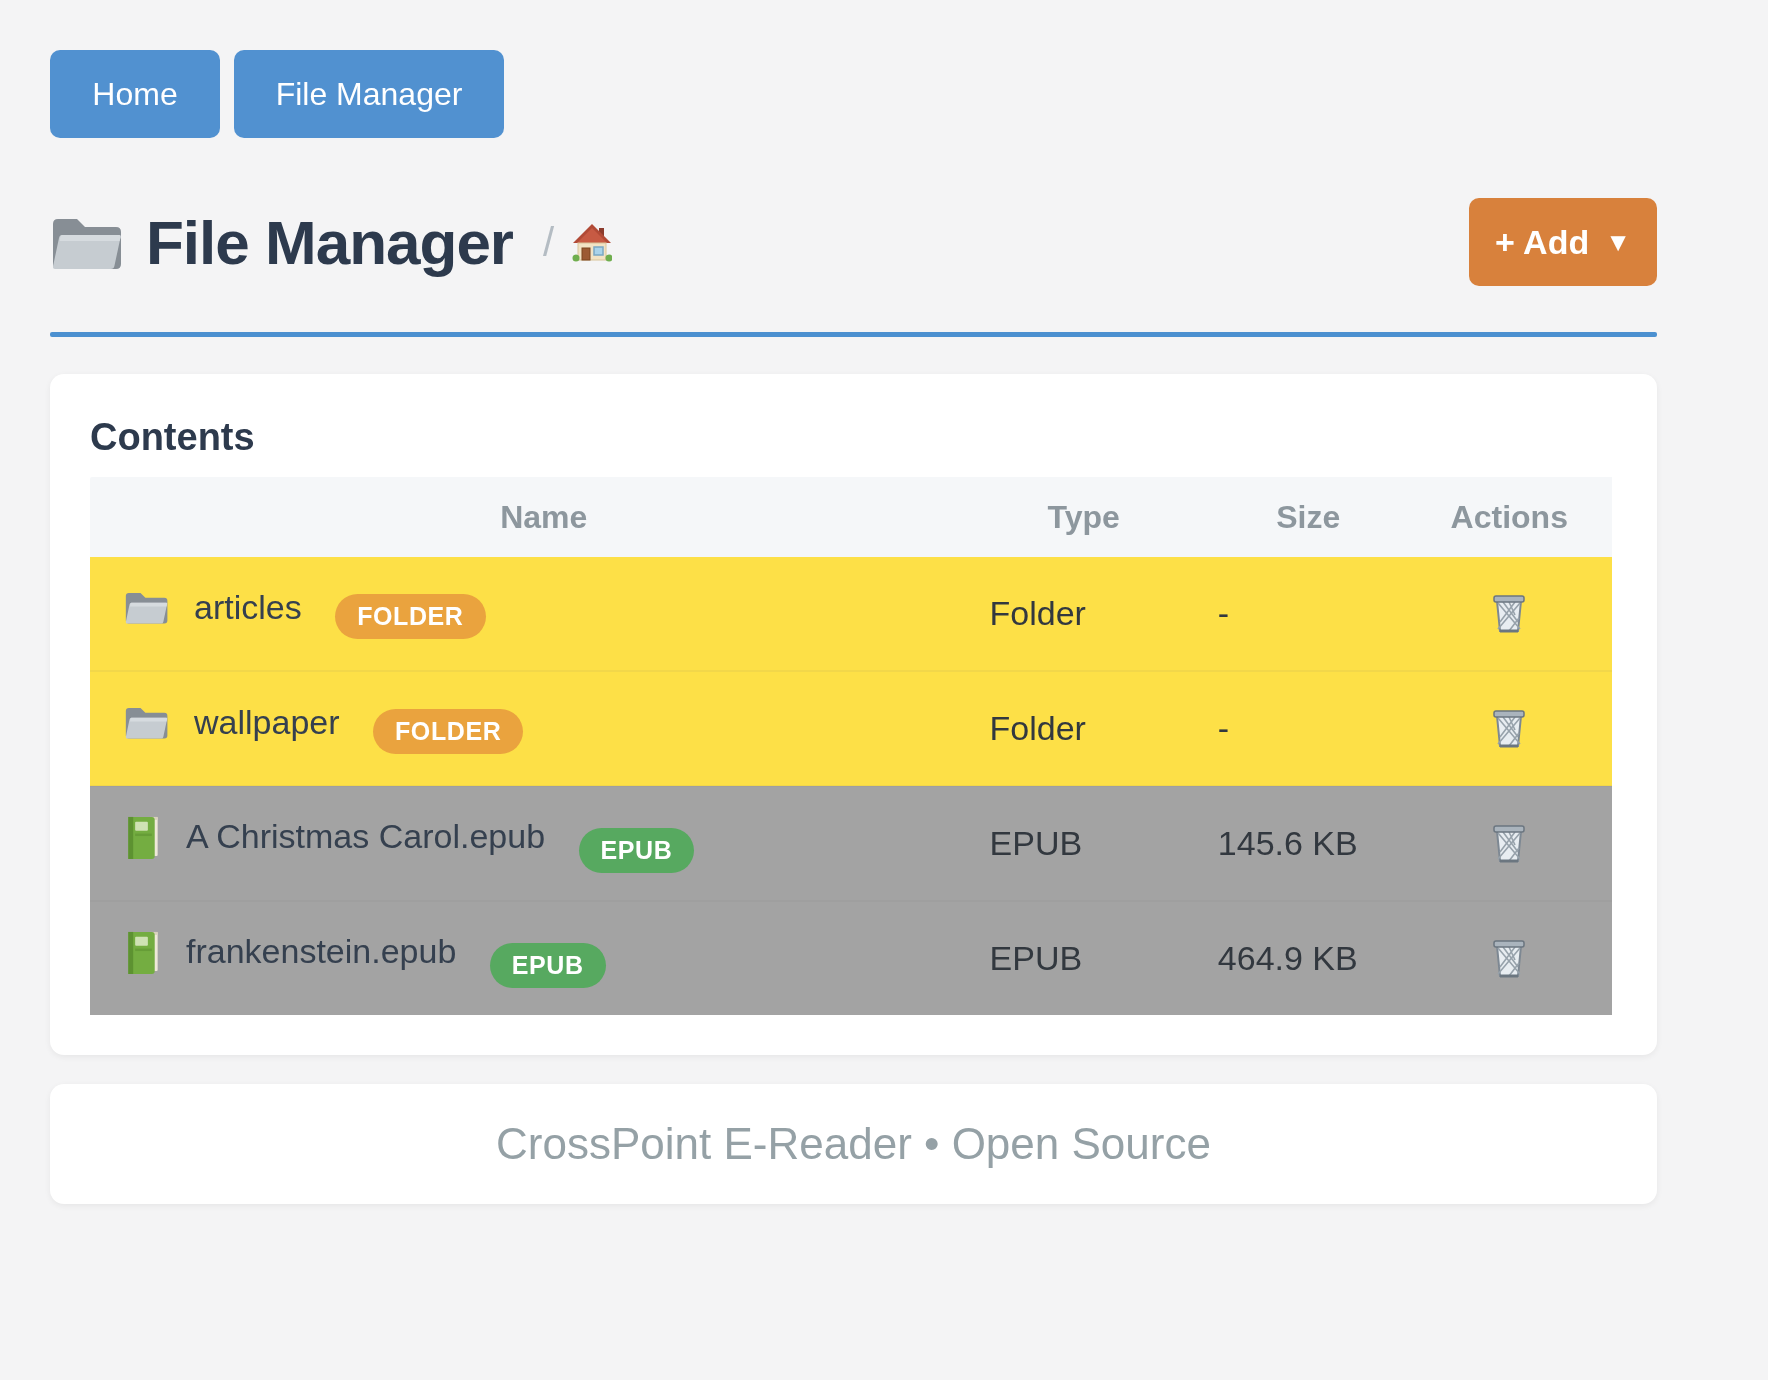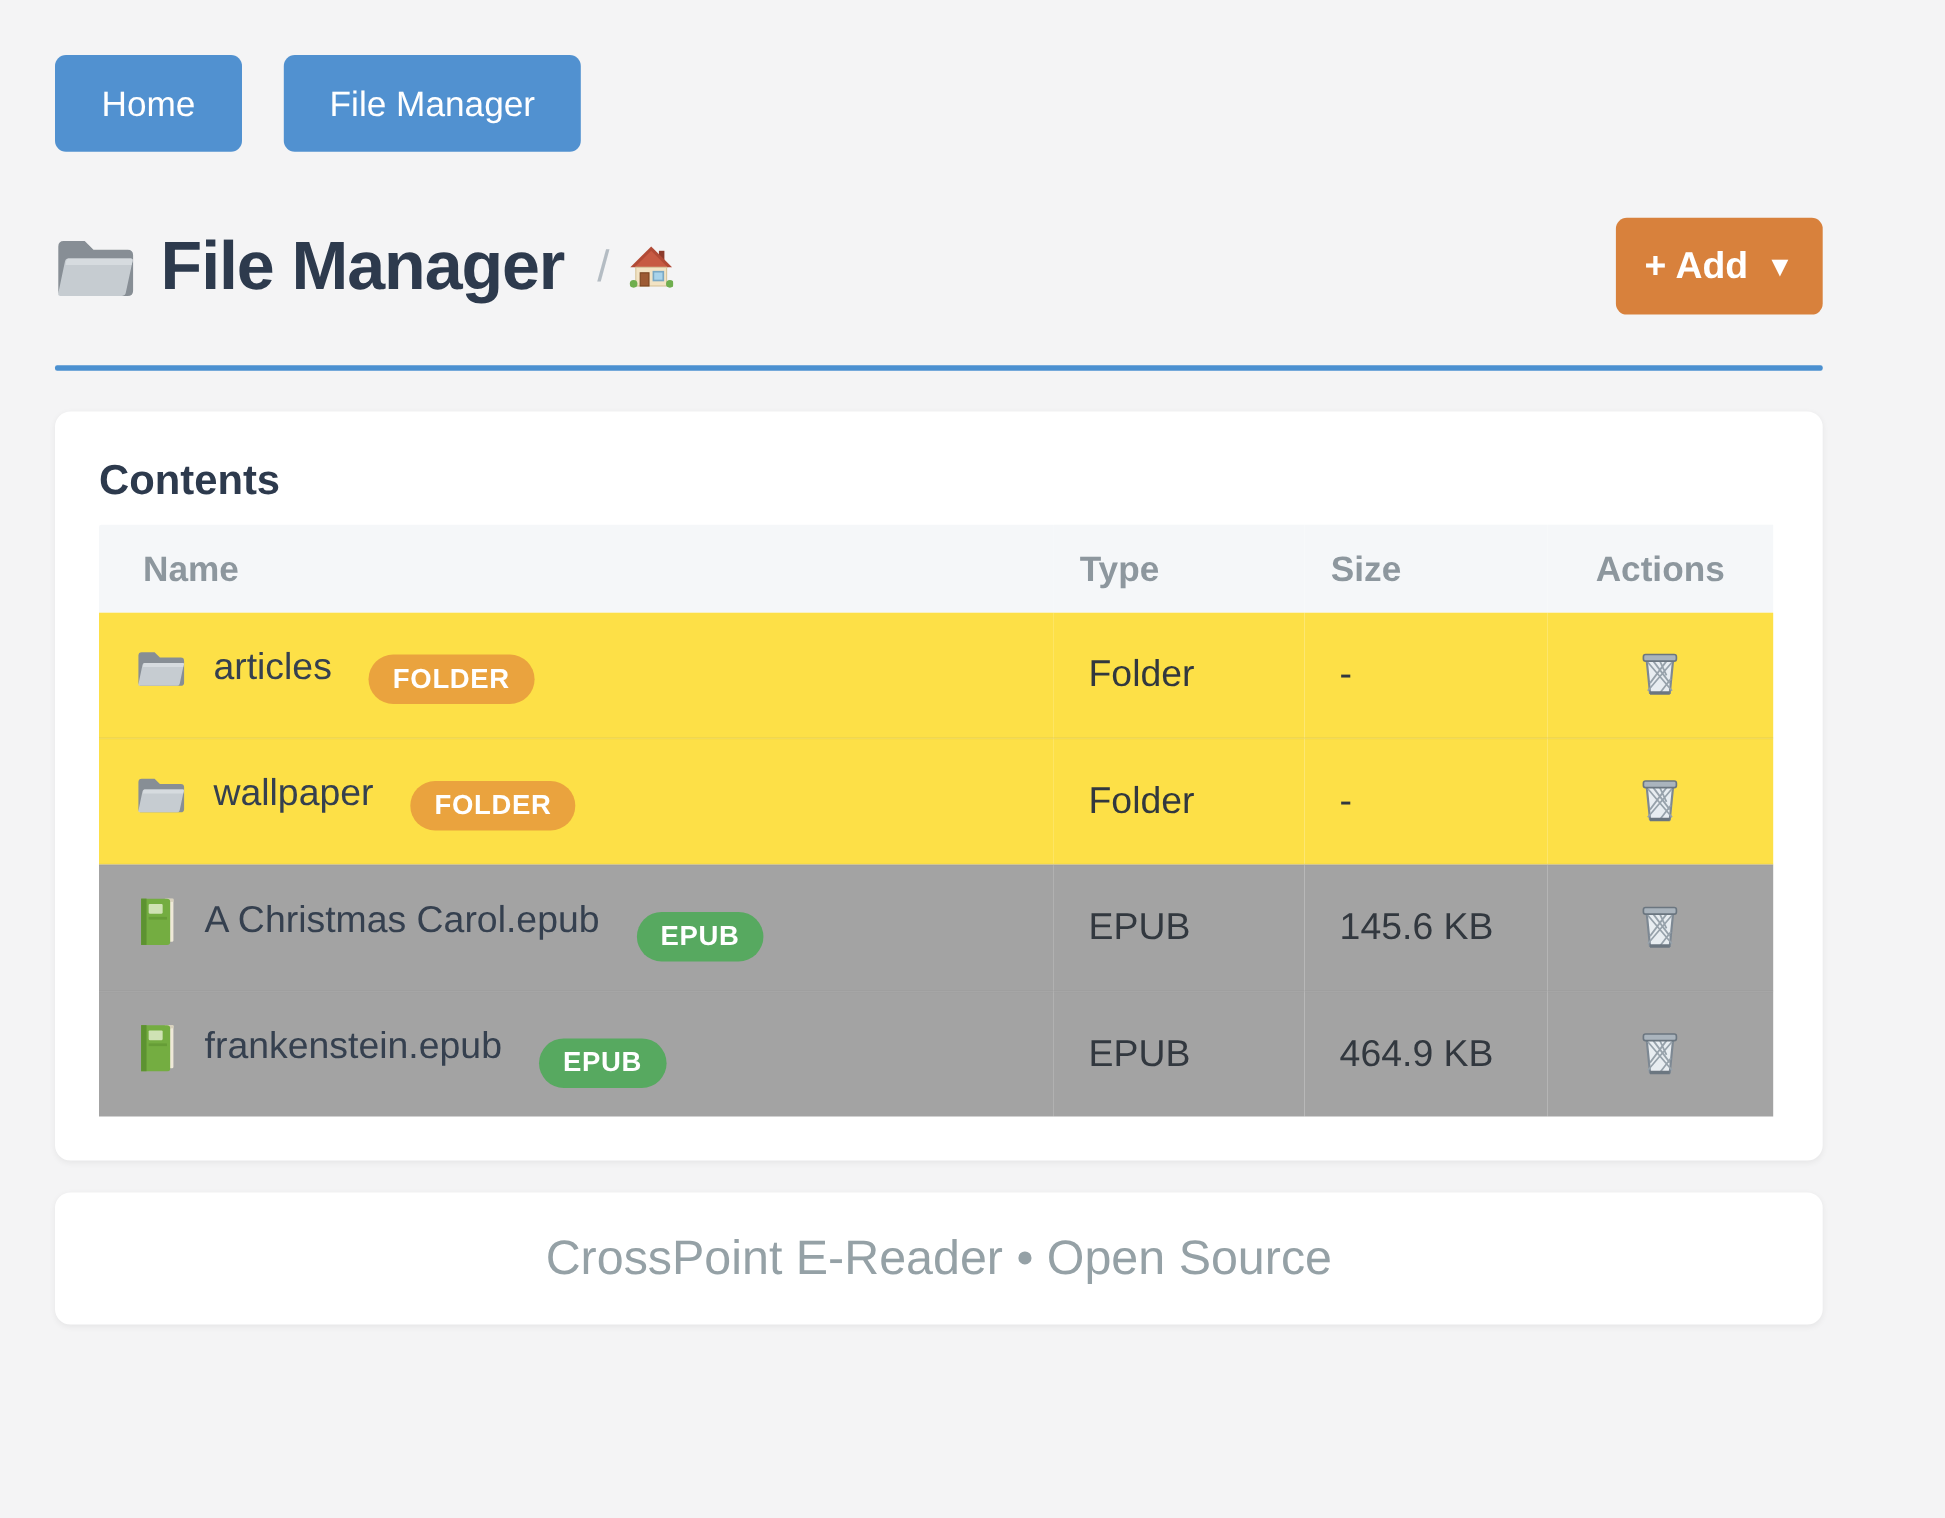--- a/index.html
+++ b/index.html
@@ -5,21 +5,21 @@
   html,body{margin:0;padding:0;}
   body{
     width:1768px;height:1380px;box-sizing:border-box;
     background:#f4f4f5;
     font-family:"Liberation Sans","DejaVu Sans",sans-serif;
     -webkit-font-smoothing:antialiased;
   }
   .container{width:1607px;margin-left:50px;padding-top:50px;}
 
   
-  .nav-row{display:flex;gap:38px;}
+  .nav-row{display:flex;gap:14px;}
   .btn-nav{
     display:inline-flex;align-items:center;justify-content:center;
     height:88px;border:none;border-radius:10px;cursor:pointer;
     background:#5191d0;color:#ffffff;font-size:32px;
     font-family:inherit;
   }
   .btn-home{width:170px;}
   .btn-filemanager{width:270px;}
 
   
@@ -49,21 +49,21 @@
   .card-summary{font-size:31px;color:#8d979e;}
 
   
   table.files{width:100%;border-collapse:collapse;table-layout:fixed;}
   col.c-name{width:57%;}
   col.c-type{width:15%;}
   col.c-size{width:14.5%;}
   col.c-actions{width:13.5%;}
   thead th{
     background:#f5f7f9;height:80px;
-    font-size:32px;font-weight:bold;color:#8d979e;text-align:left;
+    font-size:32px;font-weight:bold;color:#8d979e;text-align:center;
     padding:0;
   }
   th.h-name{padding-left:40px;border-radius:2px 0 0 0;}
   th.h-type,th.h-size{padding-left:24px;}
   th.h-actions{text-align:center;}
   tbody td{height:113px;padding:0;font-size:34px;color:#32383f;}
   tbody tr+tr td{border-top:2px solid rgba(110,110,110,0.08);}
   tr.row-folder td{background:#fde047;}
   tr.row-epub td{background:#a3a3a3;}
   td.cell-name{padding-left:34px;}

